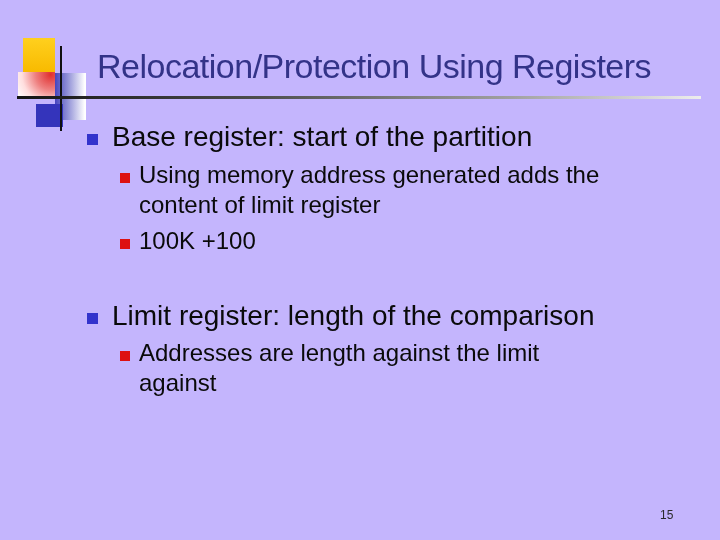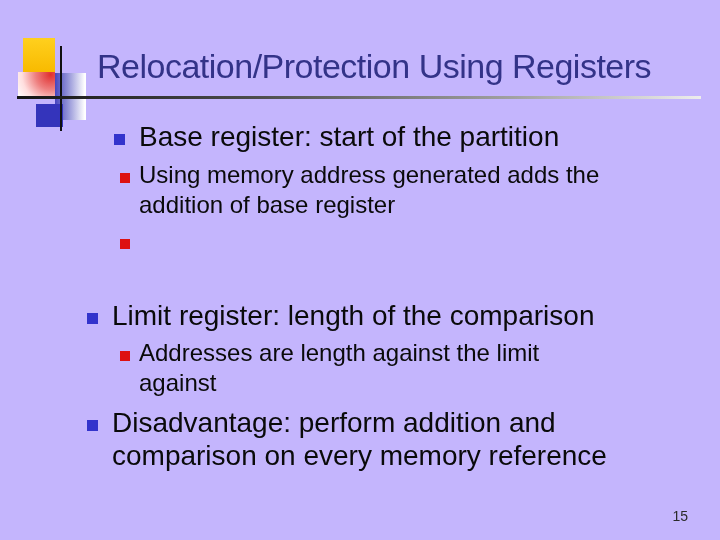--- a/index.html
+++ b/index.html
@@ -58,31 +58,31 @@
 
   .item.l1 { left: 112px; font-size: 28px; line-height: 33px; }
   .item.l2 { left: 139px; font-size: 24px; line-height: 30px; }
 
   .sq {
     position: absolute; display: block;
   }
   .item.l1 .sq { left: -25px; top: 14px; width: 11px; height: 11px; background: #3333cc; }
   .item.l2 .sq { left: -19px; top: 13px; width: 10px; height: 10px; background: #dd1111; }
 
-  .item-0 { top: 120px; margin-left: 27px; }
+  .item-0 { top: 120px; }
   .item-1 { top: 160px; }
   .item-2 { top: 226px; }
   .item-3 { top: 299px; }
   .item-4 { top: 338px; }
   .item-5 { top: 406px; }
 
   
   .page-number {
     position: absolute; left: 660px; top: 508px; width: 28px;
-    font-size: 14px; color: #2a2a2a; text-align: right;
+    font-size: 12px; color: #2a2a2a; text-align: left;
   }
 </style>
 </head>
 <body>
 
 <div class="slide">
 
   <div class="decor-yellow"></div>
   <div class="decor-red"></div>
   <div class="decor-blue-grad"></div>
@@ -93,39 +93,35 @@
   <div class="title">Relocation/Protection Using Registers</div>
 
   <div class="item l1 item-0">
     <span class="sq"></span>
     <span class="ln">Base register: start of the partition</span>
   </div>
 
   <div class="item l2 item-1">
     <span class="sq"></span>
     <span class="ln">Using memory address generated adds the</span>
-    <span class="ln">addition of base register</span>
+    <span class="ln">content of limit register</span>
   </div>
 
   <div class="item l2 item-2">
     <span class="sq"></span>
+    <span class="ln">100K +100</span>
   </div>
 
   <div class="item l1 item-3">
     <span class="sq"></span>
     <span class="ln">Limit register: length of the comparison</span>
   </div>
 
   <div class="item l2 item-4">
     <span class="sq"></span>
     <span class="ln">Addresses are length against the limit</span>
     <span class="ln">against</span>
   </div>
 
-  <div class="item l1 item-5">
-    <span class="sq"></span>
-    <span class="ln">Disadvantage: perform addition and</span>
-    <span class="ln">comparison on every memory reference</span>
-  </div>
 
   <div class="page-number">15</div>
 
 </div>
 
 </body></html>

